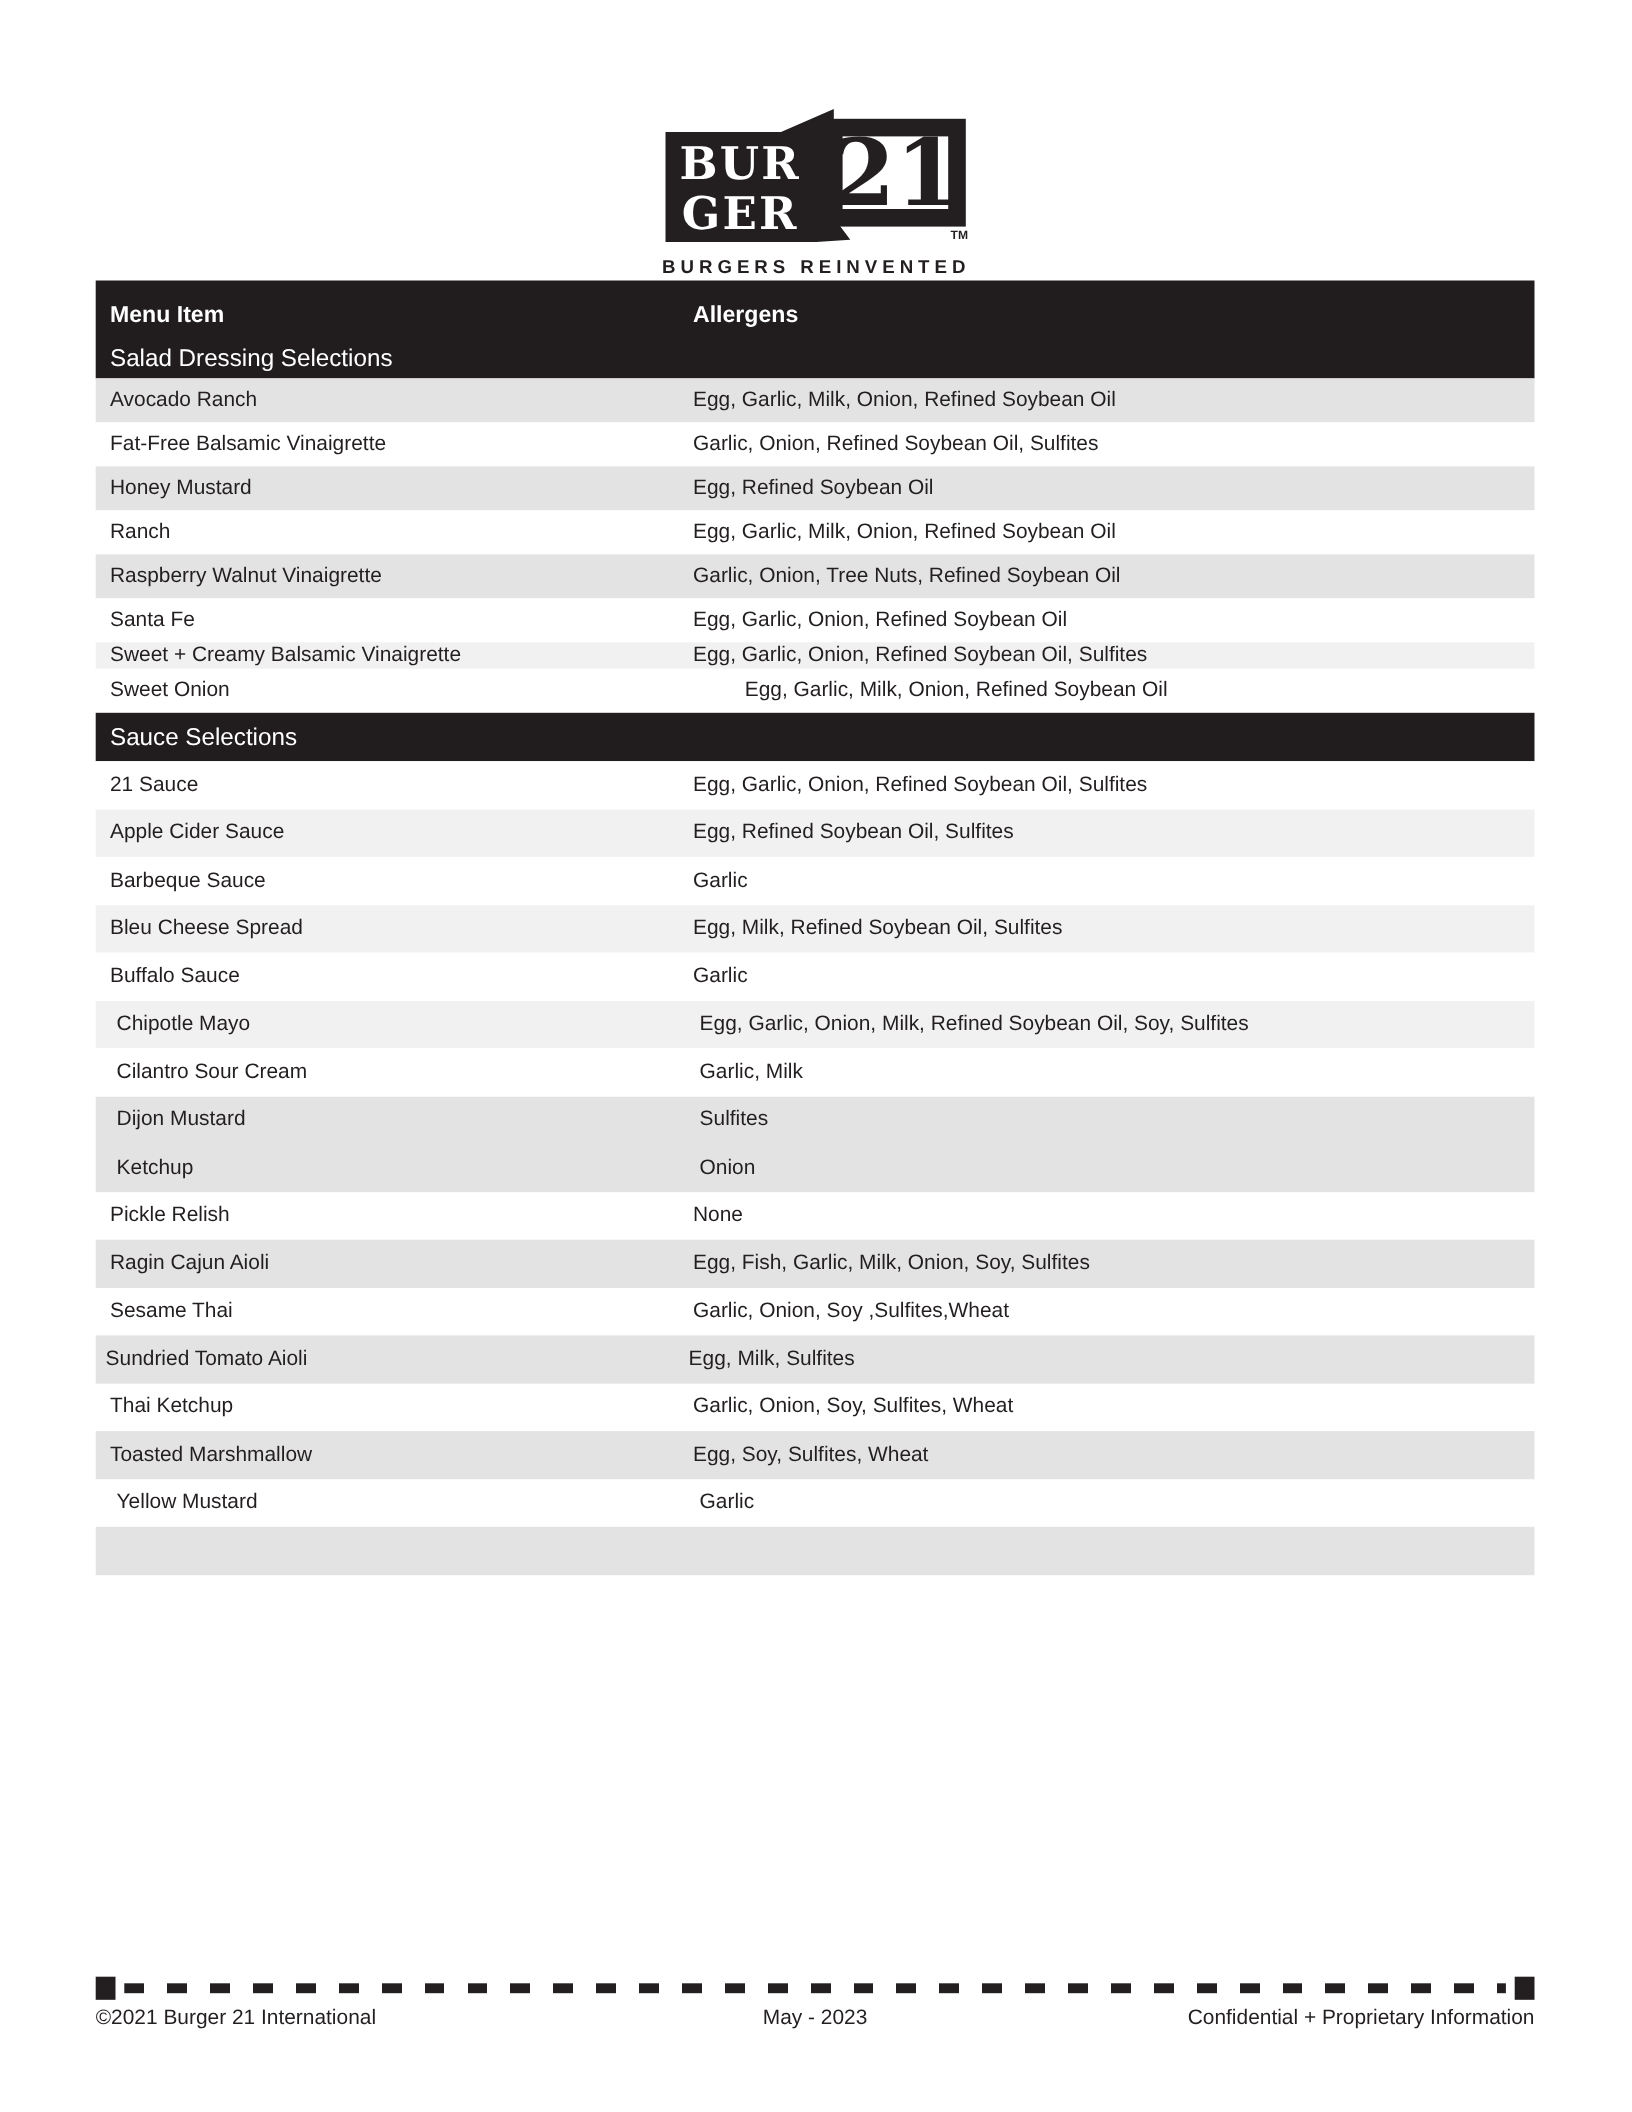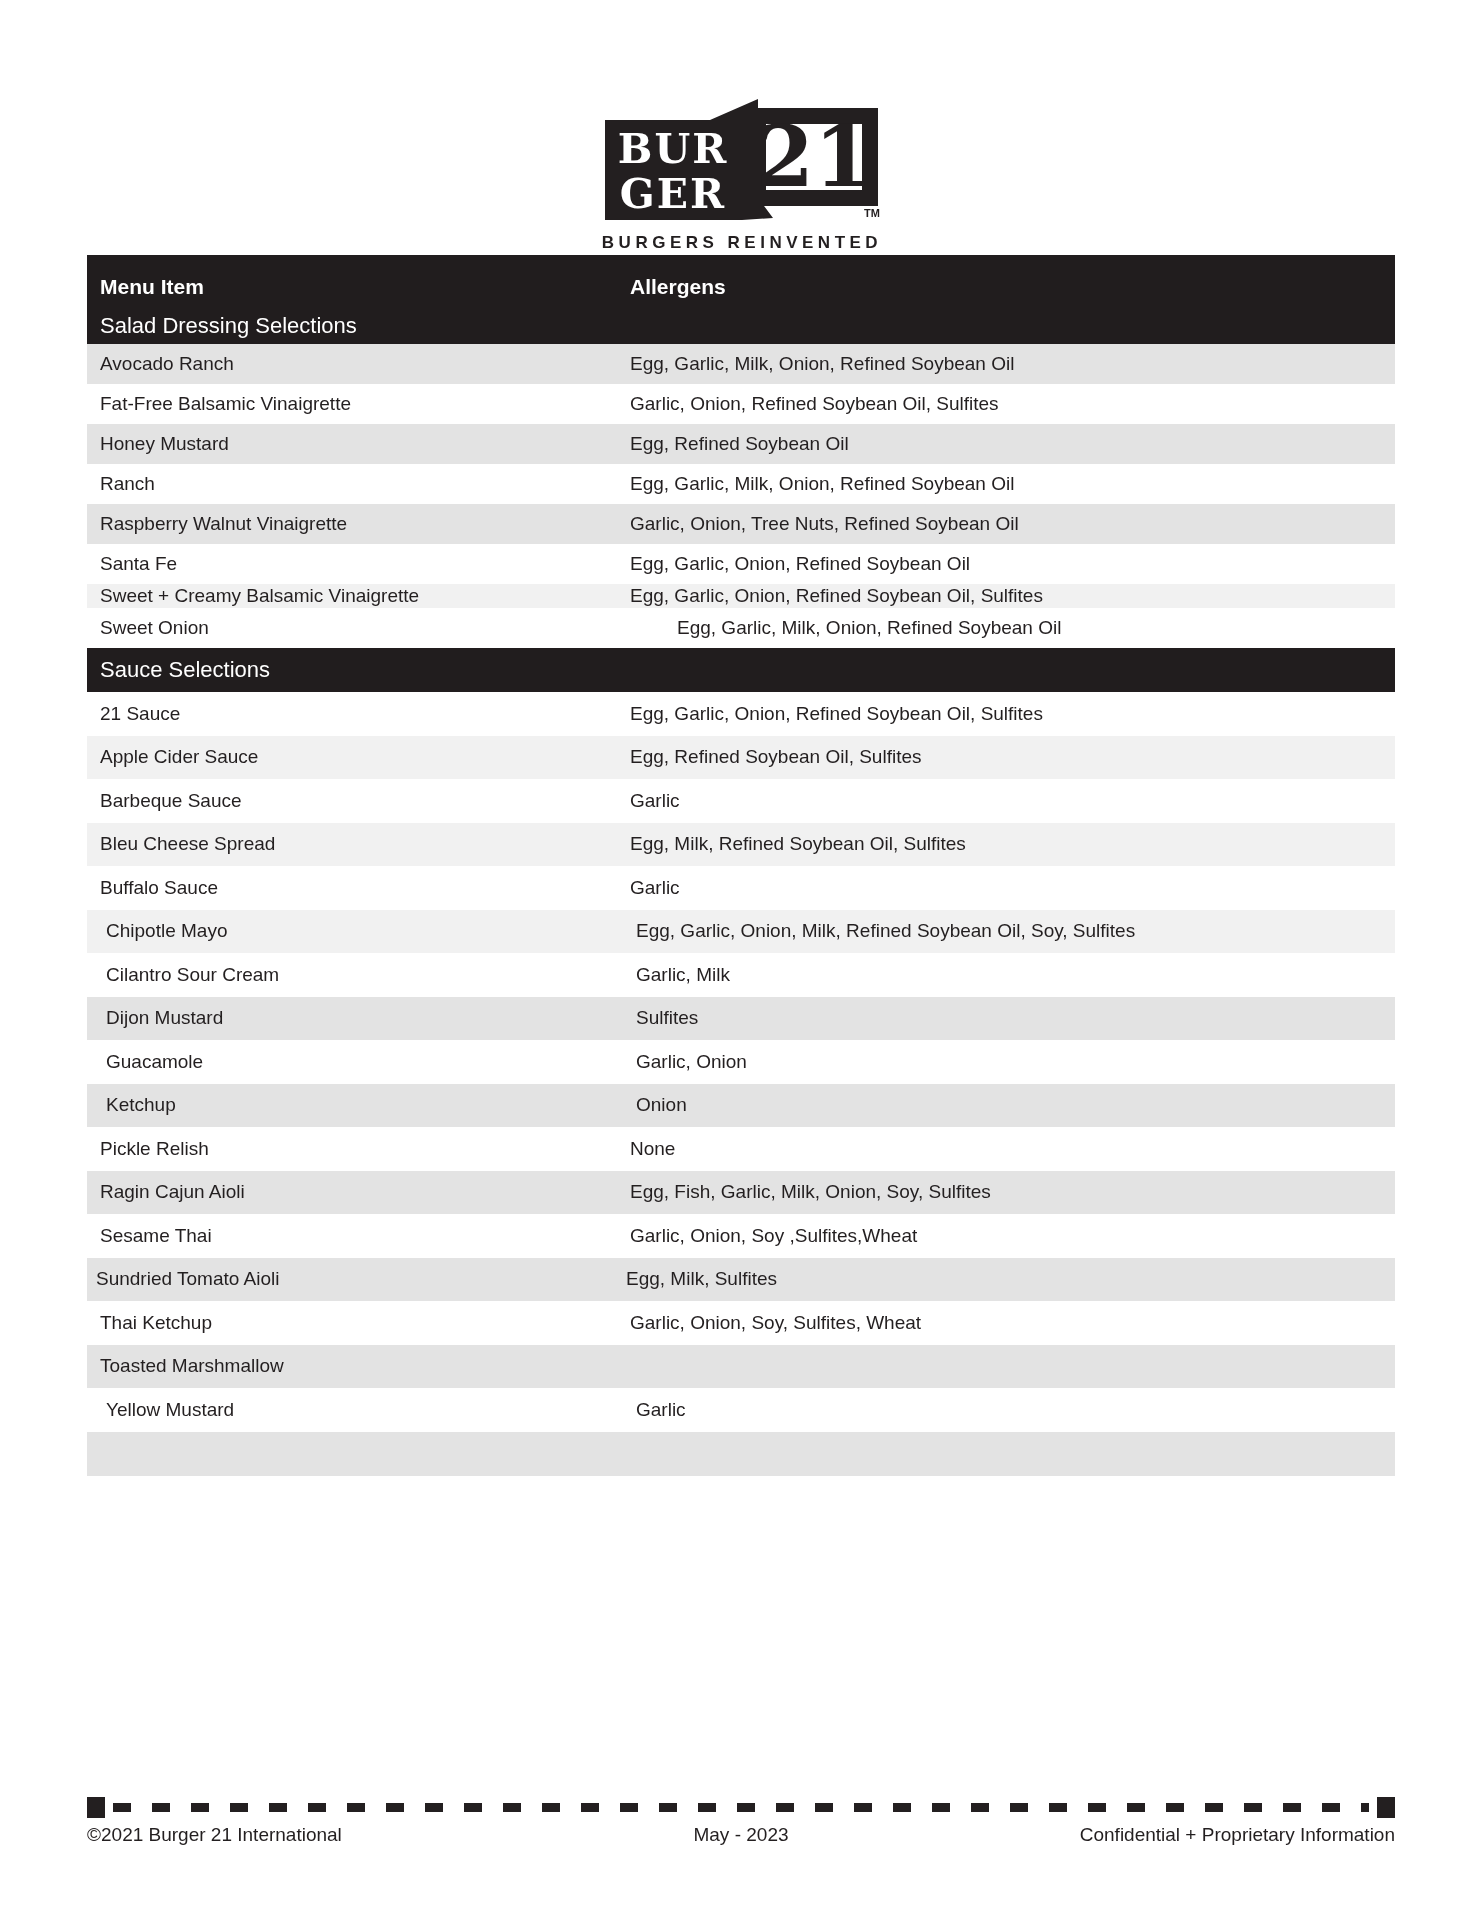--- a/index.html
+++ b/index.html
@@ -142,24 +142,20 @@
           <div class="c2">Egg, Garlic, Onion, Milk, Refined Soybean Oil, Soy, Sulfites</div>
         </div>
         <div class="row shade-white" style="height: 43.5px;">
           <div class="c1" style="padding-left: 19px;">Cilantro Sour Cream</div>
           <div class="c2">Garlic, Milk</div>
         </div>
         <div class="row shade-gray" style="height: 43.5px;">
           <div class="c1" style="padding-left: 19px;">Dijon Mustard</div>
           <div class="c2">Sulfites</div>
         </div>
-        <div class="row shade-white" style="height: 43.5px;">
-          <div class="c1" style="padding-left: 19px;">Guacamole</div>
-          <div class="c2">Garlic, Onion</div>
-        </div>
         <div class="row shade-gray" style="height: 43.5px;">
           <div class="c1" style="padding-left: 19px;">Ketchup</div>
           <div class="c2">Onion</div>
         </div>
         <div class="row shade-white" style="height: 43.5px;">
           <div class="c1">Pickle Relish</div>
           <div class="c2">None</div>
         </div>
         <div class="row shade-gray" style="height: 43.5px;">
           <div class="c1">Ragin Cajun Aioli</div>
@@ -172,20 +168,21 @@
         <div class="row shade-gray" style="height: 43.5px;">
           <div class="c1" style="padding-left: 9px;">Sundried Tomato Aioli</div>
           <div class="c2">Egg, Milk, Sulfites</div>
         </div>
         <div class="row shade-white" style="height: 43.5px; justify-content: space-between;">
           <div class="c1">Thai Ketchup</div>
           <div class="c2">Garlic, Onion, Soy, Sulfites, Wheat</div>
         </div>
         <div class="row shade-gray" style="height: 43.5px;">
           <div class="c1">Toasted Marshmallow</div>
+          <div class="c2">Egg, Soy, Sulfites, Wheat</div>
         </div>
         <div class="row shade-white" style="height: 43.5px;">
           <div class="c1" style="padding-left: 19px;">Yellow Mustard</div>
           <div class="c2">Garlic</div>
         </div>
       </div>
 
     <div class="empty-row"></div>
   </div>
 

